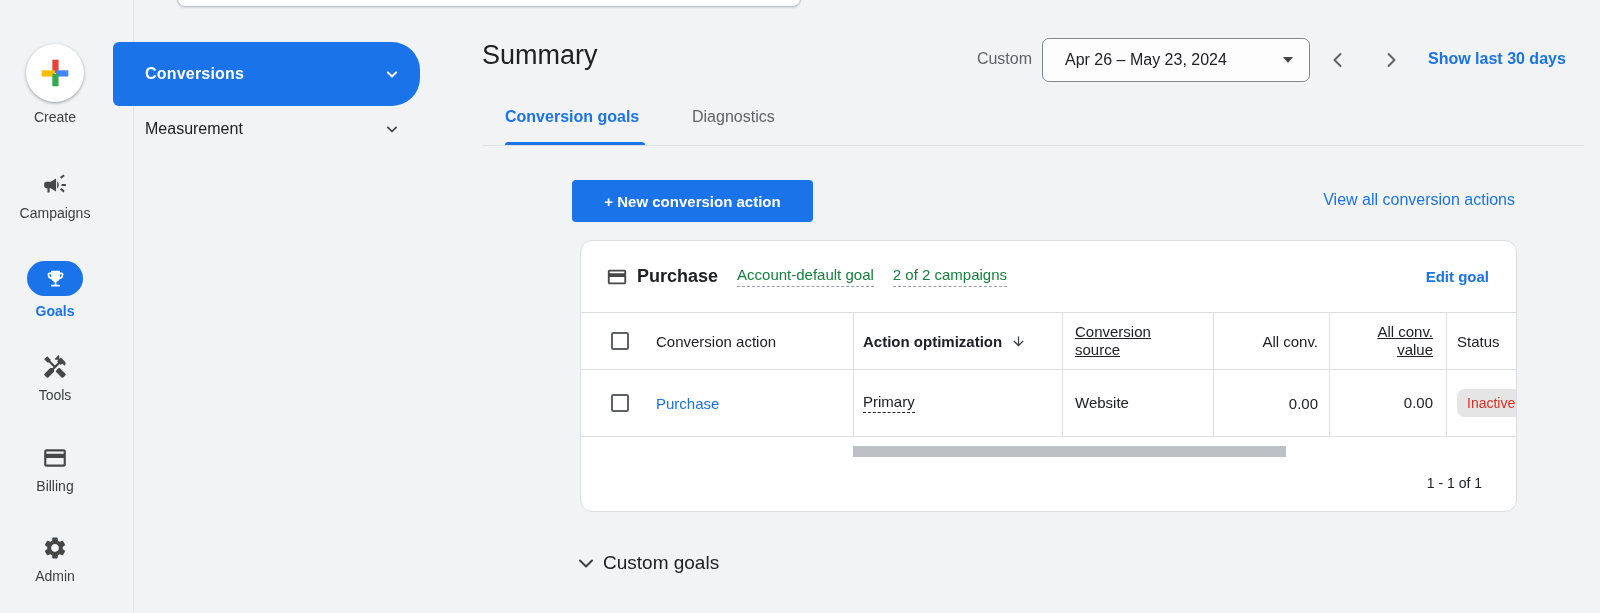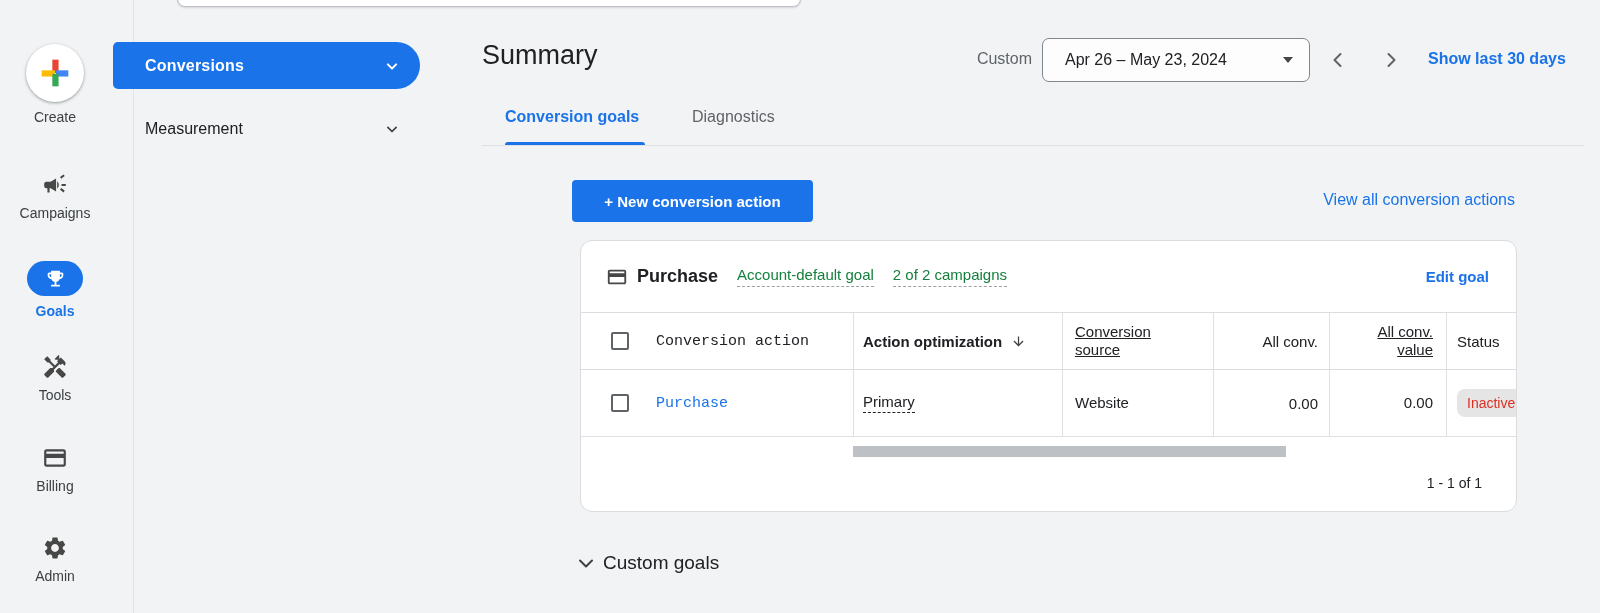--- a/index.html
+++ b/index.html
@@ -18,21 +18,21 @@
   .rail-item .ic { margin:0 auto; width:26px; height:26px; color:#474747; }
   .rail-label { margin-top:7px; font-size:14px; color:#3c4043; }
   .create-circle { width:58px; height:58px; border-radius:50%; background:#fff; margin:0 auto;
     display:flex; align-items:center; justify-content:center;
     box-shadow:0 1px 2px rgba(60,64,67,.3), 0 1px 3px 1px rgba(60,64,67,.15); }
   .goals-pill { width:56px; height:35px; border-radius:18px; background:#1a73e8; margin:0 auto;
     display:flex; align-items:center; justify-content:center; }
   .rail-label.active { color:#1a73e8; font-weight:700; }
 
   
-  .conv-pill { position:absolute; left:113px; top:42px; width:307px; height:47px;
+  .conv-pill { position:absolute; left:113px; top:42px; width:307px; height:64px;
     background:#1a73e8; border-radius:6px 28px 28px 6px; color:#fff;
     display:flex; align-items:center; padding:0 18px 0 32px; cursor:pointer; }
   .conv-pill .lbl { font-size:16px; font-weight:700; letter-spacing:.2px; }
   .conv-pill .chev { margin-left:auto; color:#fff; }
   .meas-row { position:absolute; left:113px; top:106px; width:307px; height:46px;
     display:flex; align-items:center; padding:0 18px 0 32px; cursor:pointer; }
   .meas-row .lbl { font-size:16px; color:#202124; }
   .meas-row .chev { margin-left:auto; color:#3c4043; }
 
   
@@ -82,21 +82,21 @@
   .c-first  { width:272px; padding-left:30px; }
   .c-opt    { width:209px; padding-left:9px;  border-left:1px solid #e0e0e0; }
   .c-source { width:151px; padding-left:12px; border-left:1px solid #e0e0e0; line-height:18px; }
   .c-conv   { width:116px; padding-right:11px; border-left:1px solid #e0e0e0; justify-content:flex-end; text-align:right; }
   .c-value  { width:117px; padding-right:13px; border-left:1px solid #e0e0e0; justify-content:flex-end; text-align:right; line-height:18px; }
   .c-status { width:140px; padding-left:10px; border-left:1px solid #e0e0e0; }
   .hdr-bold { font-weight:700; }
   .hdr-wrap { display:inline-block; max-width:100px;text-decoration:underline; }
   .sort-arrow { width:15px; height:15px; margin-left:9px; color:#3c4043; }
   .checkbox { width:18px; height:18px; border:2px solid #5f6368; border-radius:2px; background:#fff; cursor:pointer; flex:none; }
-  .c-first .txt { margin-left:27px;font-family:Liberation Mono, monospace; }
+  .c-first .txt { margin-left:27px; }
   .row-link { color:#1a73e8; cursor:pointer; }
   .dashed-dark { border-bottom:1px dashed #202124; padding-bottom:2px; cursor:pointer; }
   .status-badge { background:#e5e5e5; color:#d93025; font-size:14px; padding:6px 10px; border-radius:8px; white-space:nowrap; }
 
   .h-scrollbar { position:absolute; left:272px; top:205px; width:433px; height:11px; background:#bdc1c6; cursor:pointer; }
   .pagination { position:absolute; right:34px; top:234px; font-size:14px; color:#202124; }
 
   
   .custom-goals { position:absolute; left:574px; top:551px; display:flex; align-items:center; cursor:pointer; }
   .custom-goals .chev { width:24px; height:24px; color:#3c4043; margin-right:5px; }

